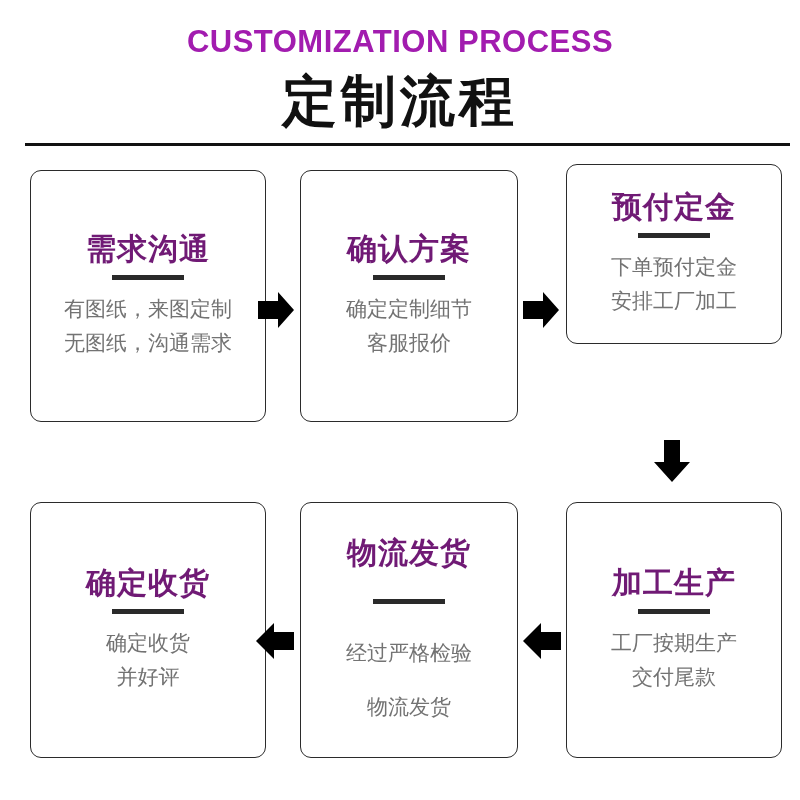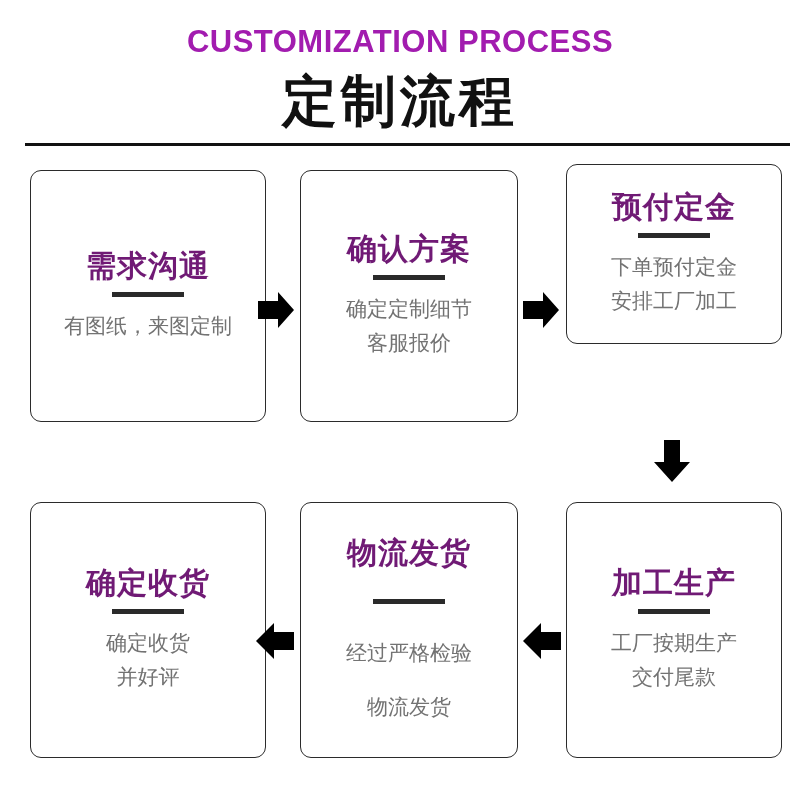--- a/index.html
+++ b/index.html
@@ -130,20 +130,21 @@
   <div class="header-cn">定制流程</div>
 </div>
 <div class="header-rule"></div>
 
 <div class="flow">
 
   <div class="step-box box-1">
     <div class="box-title">需求沟通</div>
     <div class="box-divider"></div>
     <div class="box-line">有图纸，来图定制</div>
+    <div class="box-line">无图纸，沟通需求</div>
   </div>
 
   <div class="step-box box-2">
     <div class="box-title">确认方案</div>
     <div class="box-divider"></div>
     <div class="box-line">确定定制细节</div>
     <div class="box-line">客服报价</div>
   </div>
 
   <div class="step-box box-3">

